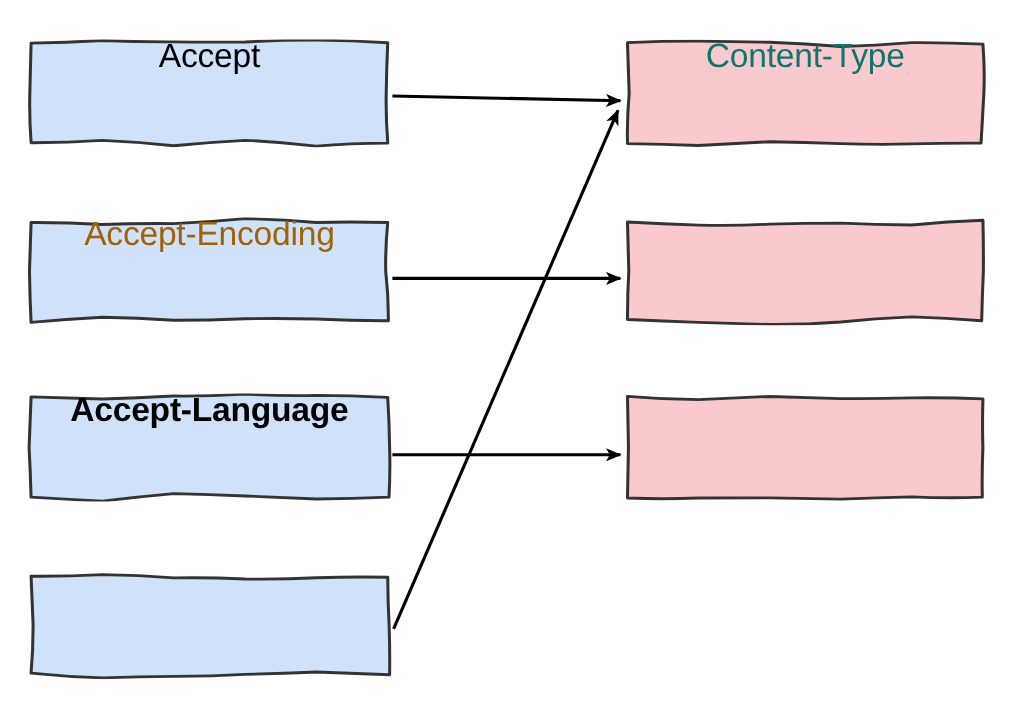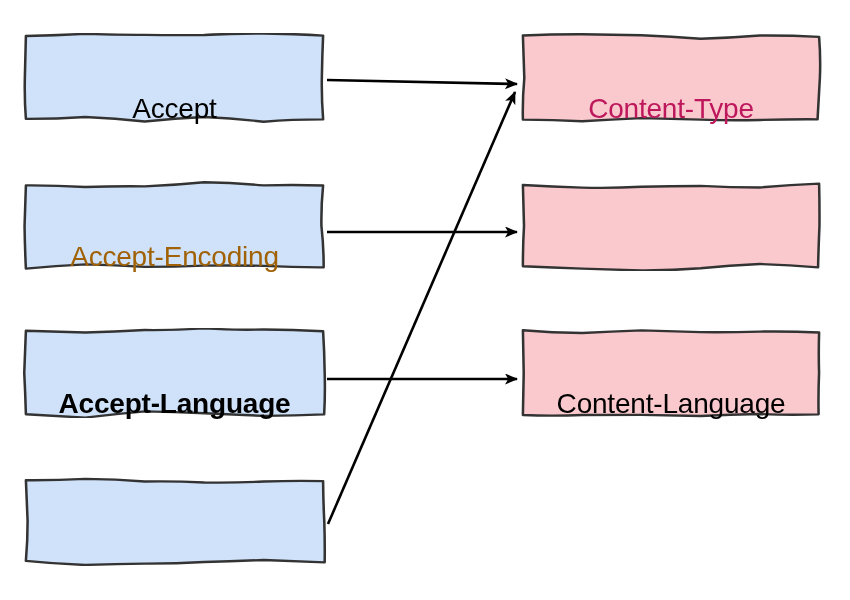--- a/index.html
+++ b/index.html
@@ -20,21 +20,21 @@
     left: 0;
     top: 0;
     width: 850px;
     height: 600px;
     pointer-events: none;
   }
   .node {
     position: absolute;
     box-sizing: border-box;
     display: flex;
-    align-items: flex-end;
+    align-items: flex-start;
     justify-content: center;
   }
   .node-shape {
     position: absolute;
     left: 0;
     top: 0;
     width: 100%;
     height: 100%;
   }
   .node-label {
@@ -87,28 +87,27 @@
       </div>
       <div class="node" style="left: 22px; top: 476px; width: 305px; height: 90px;">
         <svg class="node-shape" viewBox="-4 -4 313 98" preserveAspectRatio="none">
           <path d="M 0.00 0.57 Q 31.03 0.80 61.00 -0.86 Q 92.51 -0.46 122.00 2.05 Q 152.22 1.47 183.00 3.09 Q 213.26 3.67 244.00 1.94 Q 275.43 0.84 305.00 1.52 Q 305.16 24.44 306.20 45.00 Q 306.92 67.09 306.62 90.00 Q 274.80 88.66 244.00 87.43 Q 212.15 89.04 183.00 89.61 Q 153.55 91.54 122.00 91.46 Q 91.68 91.71 61.00 92.84 Q 30.98 91.83 0.00 88.45 Q 1.74 67.66 1.75 45.00 Z" fill="#cfe2f9" stroke="#333333" stroke-width="2.6" stroke-linejoin="round"></path>
         </svg>
       </div>
       <div class="node" style="left: 519px; top: 33px; width: 304px; height: 90px;">
         <svg class="node-shape" viewBox="-4 -4 312 98" preserveAspectRatio="none">
           <path d="M 0.00 -1.25 Q 30.51 -2.67 60.80 -2.58 Q 91.59 -1.94 121.60 -1.60 Q 152.67 -0.39 182.40 2.23 Q 211.52 1.47 243.20 -1.23 Q 274.01 -1.45 304.00 0.16 Q 305.71 22.68 304.79 45.00 Q 303.72 66.49 302.41 90.00 Q 273.48 89.81 243.20 90.68 Q 212.96 91.59 182.40 90.34 Q 151.30 89.31 121.60 88.69 Q 90.50 90.16 60.80 92.13 Q 30.86 90.64 0.00 90.35 Q -0.51 67.77 1.45 45.00 Z" fill="#fac9cd" stroke="#333333" stroke-width="2.6" stroke-linejoin="round"></path>
         </svg>
-        <span class="node-label" style="color: #be185d; margin-top: 10px;">Content-Type</span>
+        <span class="node-label" style="color: #0f766e;">Content-Type</span>
       </div>
       <div class="node" style="left: 519px; top: 181px; width: 304px; height: 90px;">
         <svg class="node-shape" viewBox="-4 -4 312 98" preserveAspectRatio="none">
           <path d="M 0.00 0.33 Q 30.09 2.01 60.80 3.18 Q 90.96 4.06 121.60 2.24 Q 150.90 1.49 182.40 1.37 Q 213.20 3.00 243.20 3.08 Q 273.49 -0.01 304.00 -1.20 Q 304.54 20.92 304.37 45.00 Q 303.39 68.60 302.94 90.00 Q 272.21 87.21 243.20 86.45 Q 211.75 87.69 182.40 91.07 Q 152.27 93.55 121.60 93.40 Q 92.34 92.34 60.80 91.42 Q 30.84 90.47 0.00 88.85 Q -0.03 66.17 1.14 45.00 Z" fill="#fac9cd" stroke="#333333" stroke-width="2.6" stroke-linejoin="round"></path>
         </svg>
       </div>
       <div class="node" style="left: 519px; top: 328px; width: 304px; height: 90px;">
         <svg class="node-shape" viewBox="-4 -4 312 98" preserveAspectRatio="none">
           <path d="M 0.00 -1.49 Q 29.68 1.26 60.80 1.45 Q 90.34 -0.15 121.60 -1.41 Q 151.85 -0.37 182.40 0.51 Q 212.17 0.80 243.20 -0.10 Q 272.97 -0.60 304.00 0.84 Q 303.37 23.59 303.96 45.00 Q 303.06 67.99 303.47 90.00 Q 273.65 91.07 243.20 89.70 Q 213.26 90.24 182.40 91.81 Q 153.25 91.32 121.60 90.62 Q 91.46 90.79 60.80 90.71 Q 30.82 92.00 0.00 90.75 Q 0.44 68.99 0.84 45.00 Z" fill="#fac9cd" stroke="#333333" stroke-width="2.6" stroke-linejoin="round"></path>
         </svg>
-        <span class="node-label" style="color: rgb(0, 0, 0);">Content-Language</span>
       </div>
     </div>
 
 </div>
 
 </body></html>

